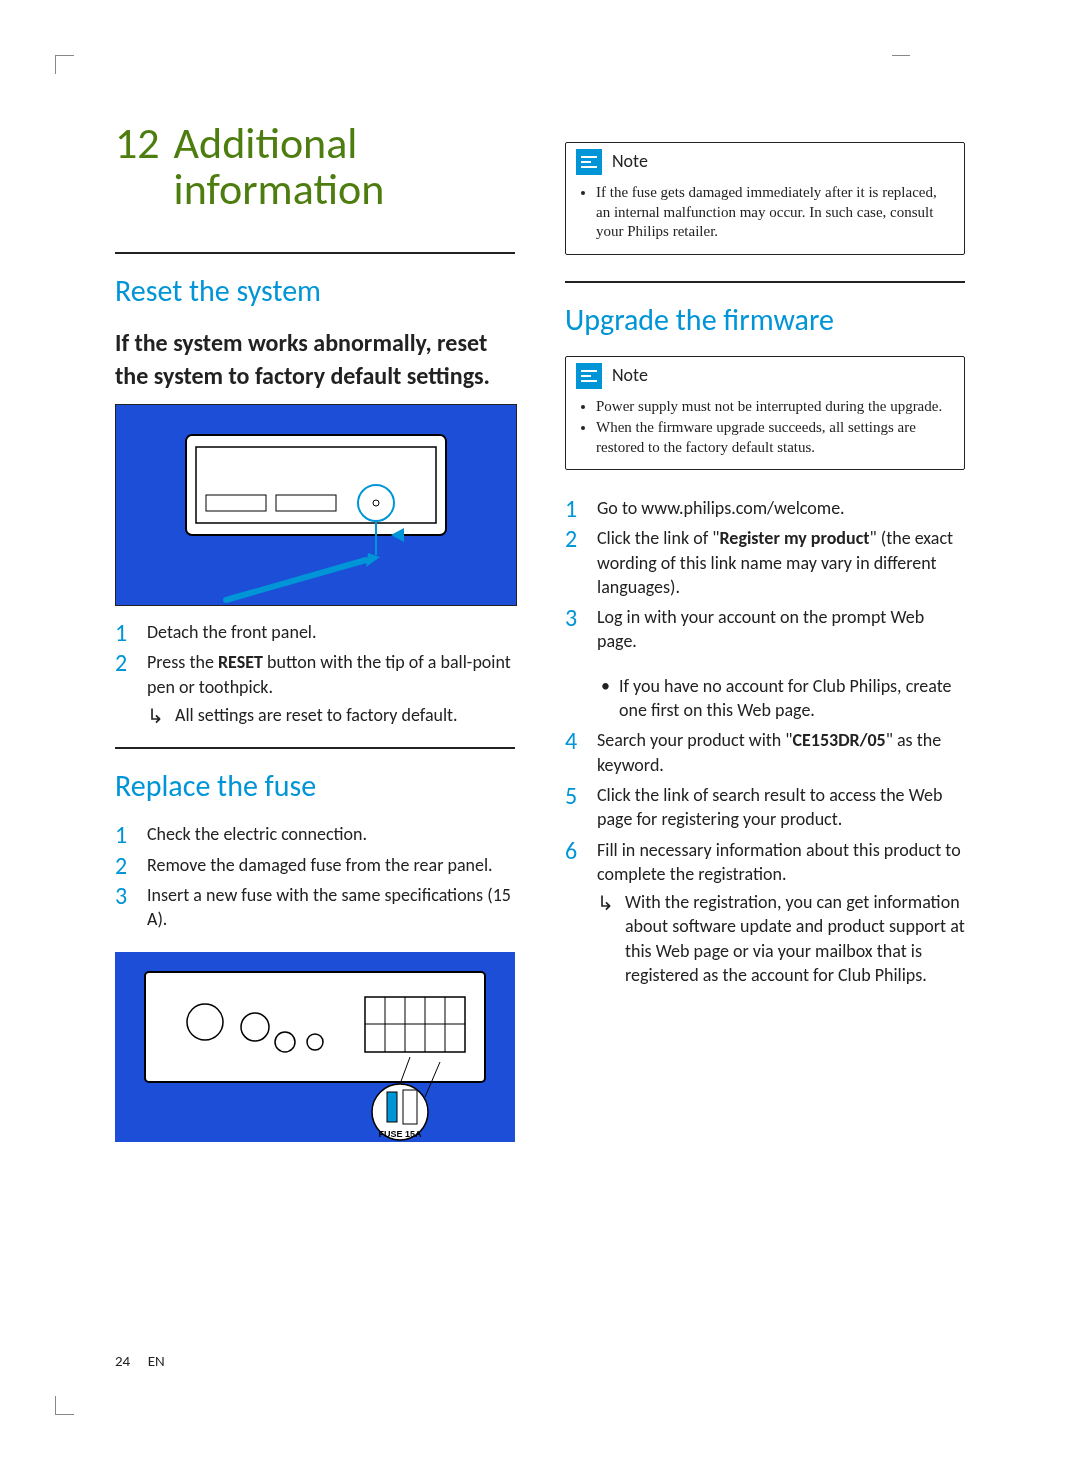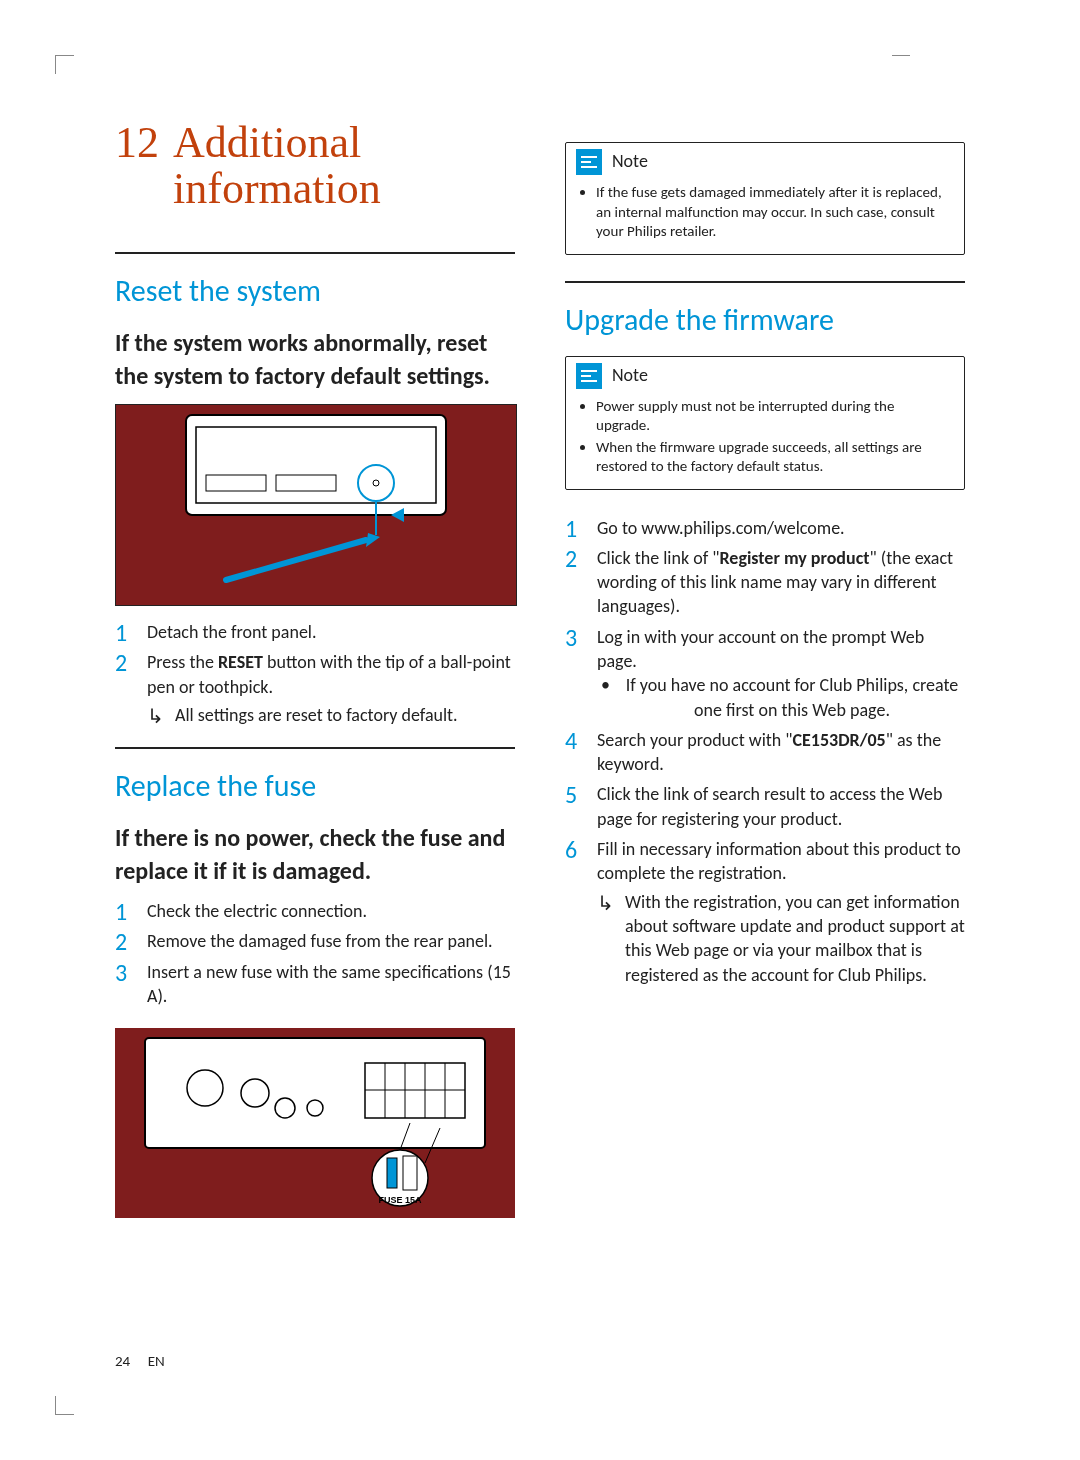--- a/index.html
+++ b/index.html
@@ -23,28 +23,27 @@
     top: 120px;
     left: 115px;
     right: 115px;
     bottom: 100px;
     display: flex;
     gap: 50px;
   }
   .col { flex: 1; min-width: 0; }
 
   h1.chapter {
-    color: #c2410c;
+    color: #4d7c0f;
     font-weight: 300;
     font-size: 44px;
     line-height: 1.05;
     margin: 0 0 40px 0;
     display: flex;
     gap: 14px;
-    font-family: Liberation Serif, serif;
   }
   h1.chapter .num { flex: 0 0 auto; }
   h1.chapter .txt { flex: 1; }
 
   h2.section {
     color: #0095d6;
     font-weight: 300;
     font-size: 30px;
     margin: 0 0 18px 0;
     padding-top: 18px;
@@ -102,23 +101,22 @@
     left: 0;
     top: 0;
     font-size: 20px;
     color: #222;
   }
   .subbullet {
     padding-left: 22px;
     position: relative;
     font-size: 18px;
     line-height: 1.35;
-    margin-top: 0;
-    font-weight: 300;
-    text-align: center;
+    margin-top: 20px;
+    font-weight: 300;
   }
   .subbullet::before {
     content: "•";
     position: absolute;
     left: 4px;
     top: 0;
   }
   b { font-weight: 600; }
 
   .notebox {
@@ -144,30 +142,30 @@
   }
   .notebox .hdr .icon span {
     height: 2px; background: #fff; display: block;
   }
   .notebox .hdr .icon span:nth-child(2){ width: 60%; }
   .notebox .hdr .lbl { font-size: 18px; font-weight: 400; }
   .notebox ul {
     margin: 6px 14px 12px 14px;
     padding-left: 16px;
   }
-  .notebox ul li { margin-bottom: 2px; }
+  .notebox ul li { margin-bottom: 2px; font-family: Liberation Serif, serif; }
 
   .illus {
     border: 1.5px solid #222;
     width: 100%;
     height: 200px;
     margin: 0 0 14px 0;
-    background: #7f1d1d;
+    background: #1d4ed8;
     display: flex;
-    align-items: flex-start;
+    align-items: flex-end;
     justify-content: center;
     color: #bbb;
     font-size: 13px;
     font-weight: 300;
   }
   .illus.small { height: 190px; border: none; }
 
   .footer {
     position: absolute;
     left: 115px;
@@ -214,21 +212,20 @@
       <li>
         <span>Detach the front panel.</span>
       </li>
       <li>
         <span>Press the </span><b>RESET</b><span> button with the tip of a ball-point pen or toothpick.</span>
         <div class="result">All settings are reset to factory default.</div>
       </li>
     </ol>
 
     <h2 class="section">Replace the fuse</h2>
-    <p class="body">If there is no power, check the fuse and replace it if it is damaged.</p>
     <ol class="steps">
       <li>Check the electric connection.</li>
       <li>Remove the damaged fuse from the rear panel.</li>
       <li>Insert a new fuse with the same specifications (15 A).</li>
     </ol>
 
     <div class="illus small">
       <svg width="360" height="180" viewBox="0 0 360 180">
         <rect x="10" y="10" width="340" height="110" rx="4" fill="#fff" stroke="#000" stroke-width="2"></rect>
         <circle cx="70" cy="60" r="18" fill="none" stroke="#000" stroke-width="1.5"></circle>

